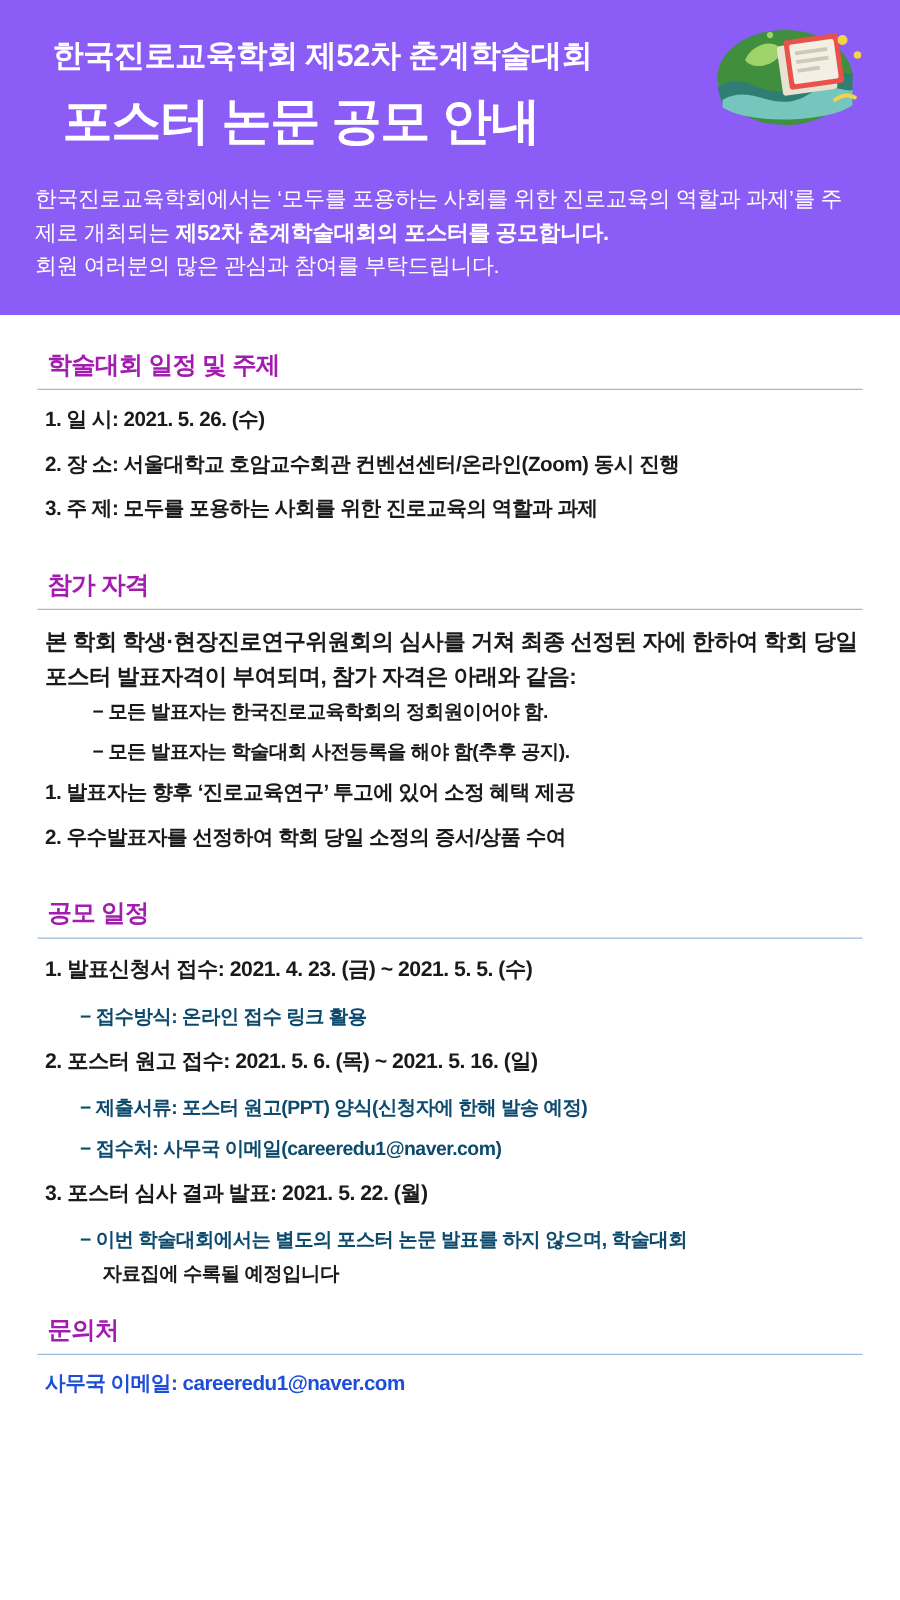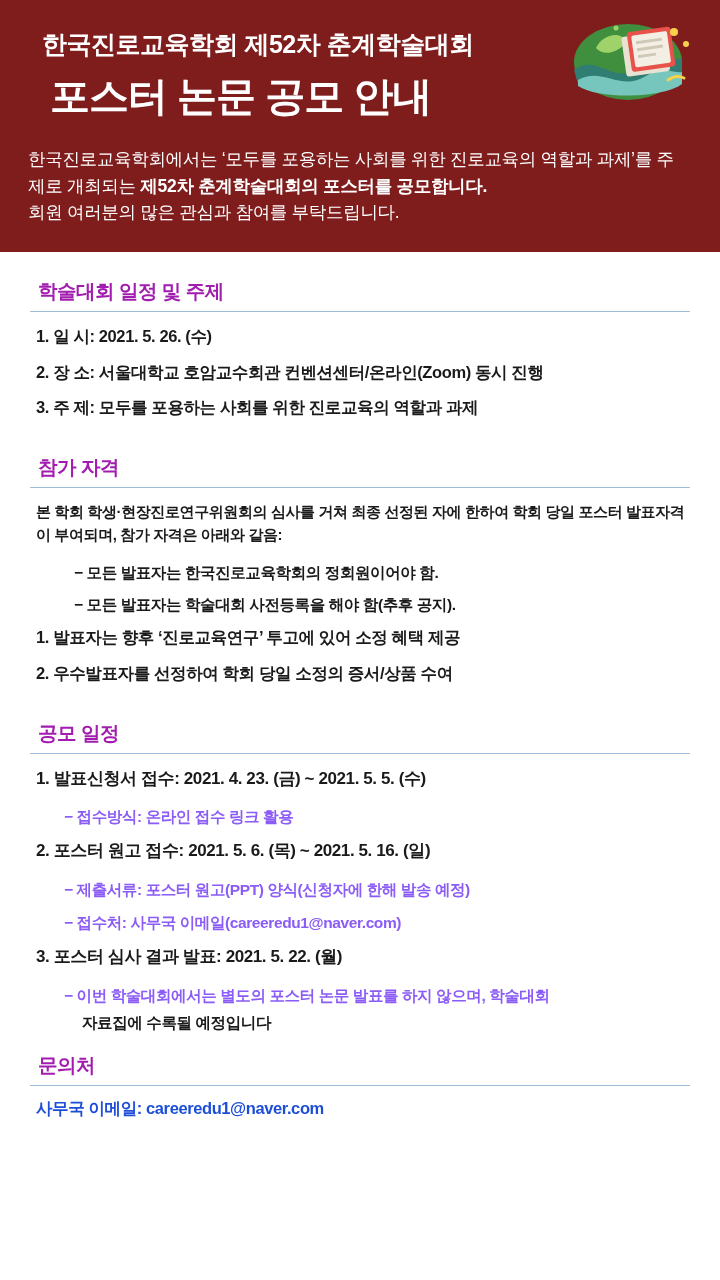--- a/index.html
+++ b/index.html
@@ -12,21 +12,21 @@
   #poster {
     position: relative;
     width: 720px; height: 1280px;
     overflow: hidden;
     background: #ffffff;
   }
 
   
   .header {
     position: relative;
-    background: #7f1d1d;
+    background: #8b5cf6;
     padding: 28px 28px 26px 28px;
     color: #ffffff;
   }
   .header-title-small {
     font-size: 25px;
     font-weight: bold;
     letter-spacing: -0.5px;
     margin: 0 0 8px 14px;
     color: #ffffff;
   }
@@ -71,39 +71,39 @@
 
   .line {
     font-size: 16.5px;
     font-weight: bold;
     color: #1a1a1a;
     letter-spacing: -0.4px;
     line-height: 1.5;
     margin: 0 0 11px 6px;
   }
   .para {
-    font-size: 15px;
+    font-size: 18px;
     font-weight: bold;
     color: #1a1a1a;
     letter-spacing: -0.4px;
     line-height: 1.55;
-    margin: 0 0 14px 6px;
+    margin: 0 0 2px 6px;
   }
   .sub {
     font-size: 15.5px;
     font-weight: bold;
     color: #1a1a1a;
     letter-spacing: -0.4px;
     line-height: 1.5;
     margin: 0 0 9px 44px;
   }
   .sub2 {
     font-size: 15.5px;
     font-weight: bold;
-    color: #8b5cf6;
+    color: #0c4a6e;
     letter-spacing: -0.4px;
     line-height: 1.5;
     margin: 0 0 10px 34px;
   }
   .sub2.wrap { margin-bottom: 4px; }
   .sub2-cont {
     font-size: 15.5px;
     font-weight: bold;
     color: #1a1a1a;
     letter-spacing: -0.4px;

